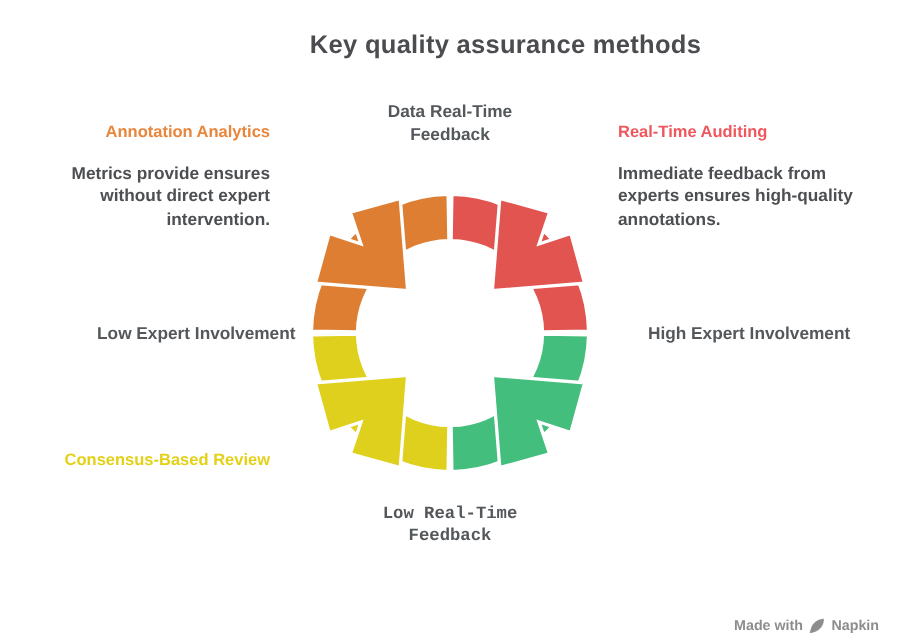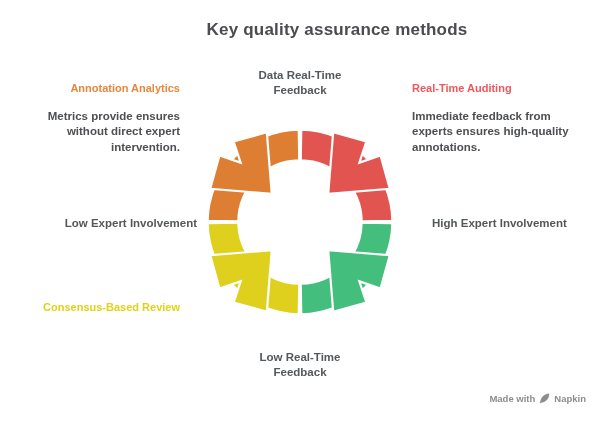--- a/index.html
+++ b/index.html
@@ -48,40 +48,40 @@
 annotations.</p>
   </div>
 
   <div class="block align-right" style="left:8px;top:260px;width:172px;margin-top:41px;">
     <p class="heading" style="color: rgb(227, 209, 23);">Consensus-Based Review</p>
   </div>
 
 
   <div class="axis-label axis-center" style="left: 240px; top: 68px; width: 120px; color: rgb(84, 88, 91);">Data Real-Time Feedback</div>
 
-  <div class="axis-label axis-center" style="left: 240px; top: 350px; width: 120px; color: rgb(84, 88, 91);">Low Real-Time Feedback</div>
+  <div class="axis-label axis-center" style="left: 240px; top: 336px; width: 120px; color: rgb(84, 88, 91); font-family: Liberation Mono, monospace;">Low Real-Time Feedback</div>
 
   <div class="axis-label align-right" style="left: 0px; top: 216px; width: 162px; color: rgb(84, 88, 91); padding-left: 35px;">Low Expert Involvement</div>
 
   <div class="axis-label align-left" style="left: 432px; top: 216px; width: 155px; color: rgb(84, 88, 91);">High Expert Involvement</div>
 
   <svg class="cycle-svg" width="224" height="224" viewBox="-112 -112 224 224">
 
     <path d="M-92 -1.6 A92 92 0 0 1 -1.6 -92 L-1.1 -62 A62 62 0 0 0 -62 -1.1 Z" stroke="#ffffff" stroke-width="1.5" fill="#dd7e33"></path>
     <path d="M1.6 -92 A92 92 0 0 1 92 -1.6 L62 -1.1 A62 62 0 0 0 1.1 -62 Z" stroke="#ffffff" stroke-width="1.5" fill="#e2544f"></path>
     <path d="M92 1.6 A92 92 0 0 1 1.6 92 L1.1 62 A62 62 0 0 0 62 1.1 Z" stroke="#ffffff" stroke-width="1.5" fill="#43be7c"></path>
     <path d="M-1.6 92 A92 92 0 0 1 -92 1.6 L-62 1.1 A62 62 0 0 0 -1.1 62 Z" stroke="#ffffff" stroke-width="1.5" fill="#dfd01e"></path>
 
     <path d="M-37 0 L10 -40 L27 -10 L7 0 L27 10 L10 40 Z" transform="translate(-54.4,-54.4) rotate(-135)" stroke="#ffffff" stroke-width="2.2" fill="#dd7e33"></path>
     <path d="M-37 0 L10 -40 L27 -10 L7 0 L27 10 L10 40 Z" transform="translate(54.4,-54.4) rotate(-45)" stroke="#ffffff" stroke-width="2.2" fill="#e2544f"></path>
     <path d="M-37 0 L10 -40 L27 -10 L7 0 L27 10 L10 40 Z" transform="translate(54.4,54.4) rotate(45)" stroke="#ffffff" stroke-width="2.2" fill="#43be7c"></path>
     <path d="M-37 0 L10 -40 L27 -10 L7 0 L27 10 L10 40 Z" transform="translate(-54.4,54.4) rotate(135)" stroke="#ffffff" stroke-width="2.2" fill="#dfd01e"></path>
   </svg>
 
-  <div class="watermark" style="color: rgb(141, 141, 141);">
+  <div class="watermark" style="color: rgb(141, 141, 141); margin-top: 19px;">
     <span>Made with</span>
     <svg width="11" height="11" viewBox="0 0 12 12">
       <path d="M11 .8 C7 1 3.4 3.4 2.2 7.1 L1 11 L4.9 9.8 C8.6 8.6 11 5 11 .8 Z
                M2.2 7.1 L7.5 3.5" fill="#8d8d8d" stroke="#8d8d8d" stroke-width=".4"></path>
     </svg>
     <span>Napkin</span>
   </div>
 
 </div>
 

